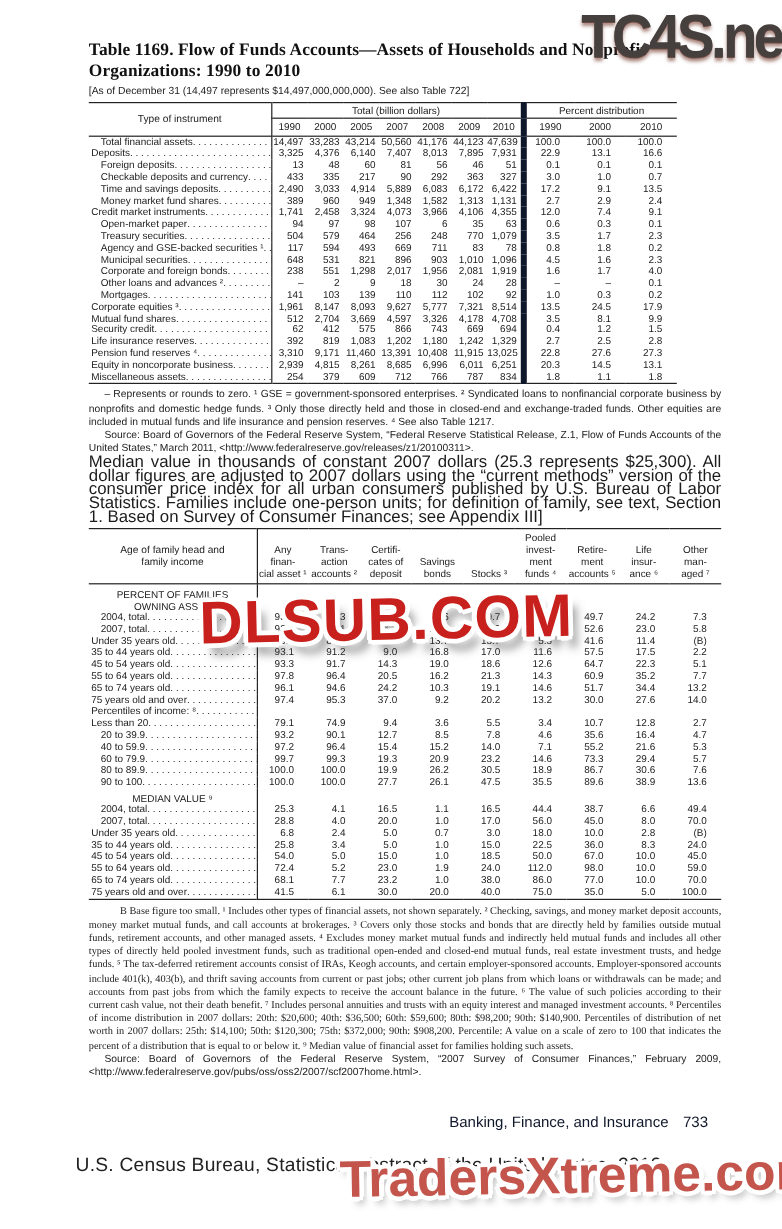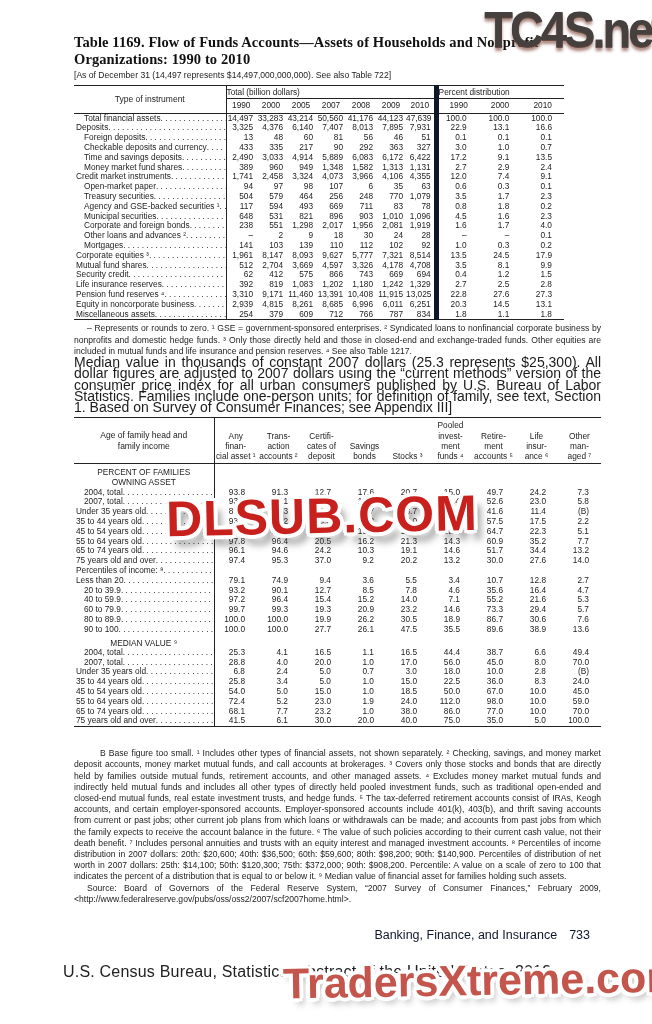--- a/index.html
+++ b/index.html
@@ -11,41 +11,41 @@
            font-size:14.5px;line-height:16.5px;margin:0 0 3px 0;letter-spacing:.1px;color:#111;}
   .bracket{font-size:8.6px;line-height:10.5px;margin:0 0 2px 0;}
   .subtitle{font-size:14px;line-height:11.3px;margin:0 0 2px 0;text-align:justify;}
 
   table{border-collapse:collapse;table-layout:fixed;margin-top:4px;}
   #t1169{width:490px;border-top:1.4px solid #222;border-bottom:1.4px solid #222;}
   #t1170{width:527px;border-top:1.4px solid #222;border-bottom:1.4px solid #222;}
   th,td{padding:0;font-size:8.3px;line-height:9.8px;font-weight:normal;color:#1c1c1c;}
   th.stub{border-right:1px solid #222;border-bottom:1.1px solid #222;text-align:center;
           vertical-align:middle;white-space:pre-line;font-size:8.5px;line-height:10.5px;}
-  th.grp{text-align:left;border-bottom:1px solid #222;padding:2px 0 1px;}
+  th.grp{text-align:center;border-bottom:1px solid #222;padding:2px 0 1px;}
   th.yr{text-align:center;padding:1.5px 0 2px;border-bottom:1.1px solid #222;}
   th.colh{white-space:pre-line;vertical-align:bottom;text-align:center;
           padding:2px 0 2px;border-bottom:1.1px solid #222;line-height:10.2px;}
   .dl{border-left:5px solid #0f172a;}
   td.lbl{border-right:1px solid #222;overflow:hidden;}
   td.sec{border-right:1px solid #222;text-align:center;white-space:pre-line;
          padding:3px 2px 0 2px;line-height:10.2px;}
   td.void{}
   .lw{display:flex;align-items:flex-start;white-space:nowrap;overflow:hidden;padding-left:2px;}
   .ind1{padding-left:10px;}
   .dots{flex:1;min-width:4px;overflow:hidden;color:#1c1c1c;}
   .dots::before{content:" . . . . . . . . . . . . . . . . . . . . . . . . . . . . . . . . . . . . . . . . . . . . . . . . . . . .";}
   td.num{text-align:right;padding-right:4px;white-space:nowrap;}
   #t1169 td.num{padding-right:3px;}
   #t1169 td:nth-child(n+9){padding-right:12px;}
   #t1170 td.num{padding-right:12px;}
   tr.b{font-weight:bold;}
 
   .fn{font-size:8.6px;line-height:11.2px;text-align:justify;margin:3px 0 0 0;text-indent:13px;}
-  .fn.big{text-indent:26px;margin-top:21px;}
+  .fn.big{text-indent:26px;margin-top:4px;font-family:Liberation Serif, serif;}
   .src{font-size:8.6px;line-height:11.2px;text-align:justify;margin:0;text-indent:13px;}
   .sect2{margin-top:21px;}
 
   .footer-right{position:absolute;right:62px;top:928px;font-size:12.5px;color:#0f172a;}
   .footer-right .pg{margin-left:12px;}
   .credit{position:absolute;left:63px;top:963px;font-size:16px;letter-spacing:.2px;color:#222;}
 
   .wm{position:absolute;z-index:9;font-family:"Liberation Sans","DejaVu Sans",sans-serif;
       font-weight:bold;pointer-events:none;}
   .wm-top{top:2px;right:-12px;font-size:47px;letter-spacing:-3px;color:#45403e;
@@ -474,20 +474,21 @@
             <td class="num">787</td>
             <td class="num">834</td>
             <td class="num dl">1.8</td>
             <td class="num">1.1</td>
             <td class="num">1.8</td>
           </tr>
         </tbody>
     </table>
 
     <p class="fn">– Represents or rounds to zero. ¹ GSE = government-sponsored enterprises. ² Syndicated loans to nonfinancial corporate business by nonprofits and domestic hedge funds. ³ Only those directly held and those in closed-end and exchange-traded funds. Other equities are included in mutual funds and life insurance and pension reserves. ⁴ See also Table 1217.</p>
+    <p class="src">Source: Board of Governors of the Federal Reserve System, “Federal Reserve Statistical Release, Z.1, Flow of Funds Accounts of the United States,” March 2011, &lt;http://www.federalreserve.gov/releases/z1/20100311&gt;.</p>
 
     <p class="subtitle">Median value in thousands of constant 2007 dollars (25.3 represents $25,300). All dollar figures are adjusted to 2007 dollars using the “current methods” version of the consumer price index for all urban consumers published by U.S. Bureau of Labor Statistics. Families include one-person units; for definition of family, see text, Section 1. Based on Survey of Consumer Finances; see Appendix III]</p>
 
     <table id="t1170">
       <colgroup>
         <col style="width:140px">
           <col span="9" style="width:43px">
       </colgroup>
       <thead>
         <tr>

